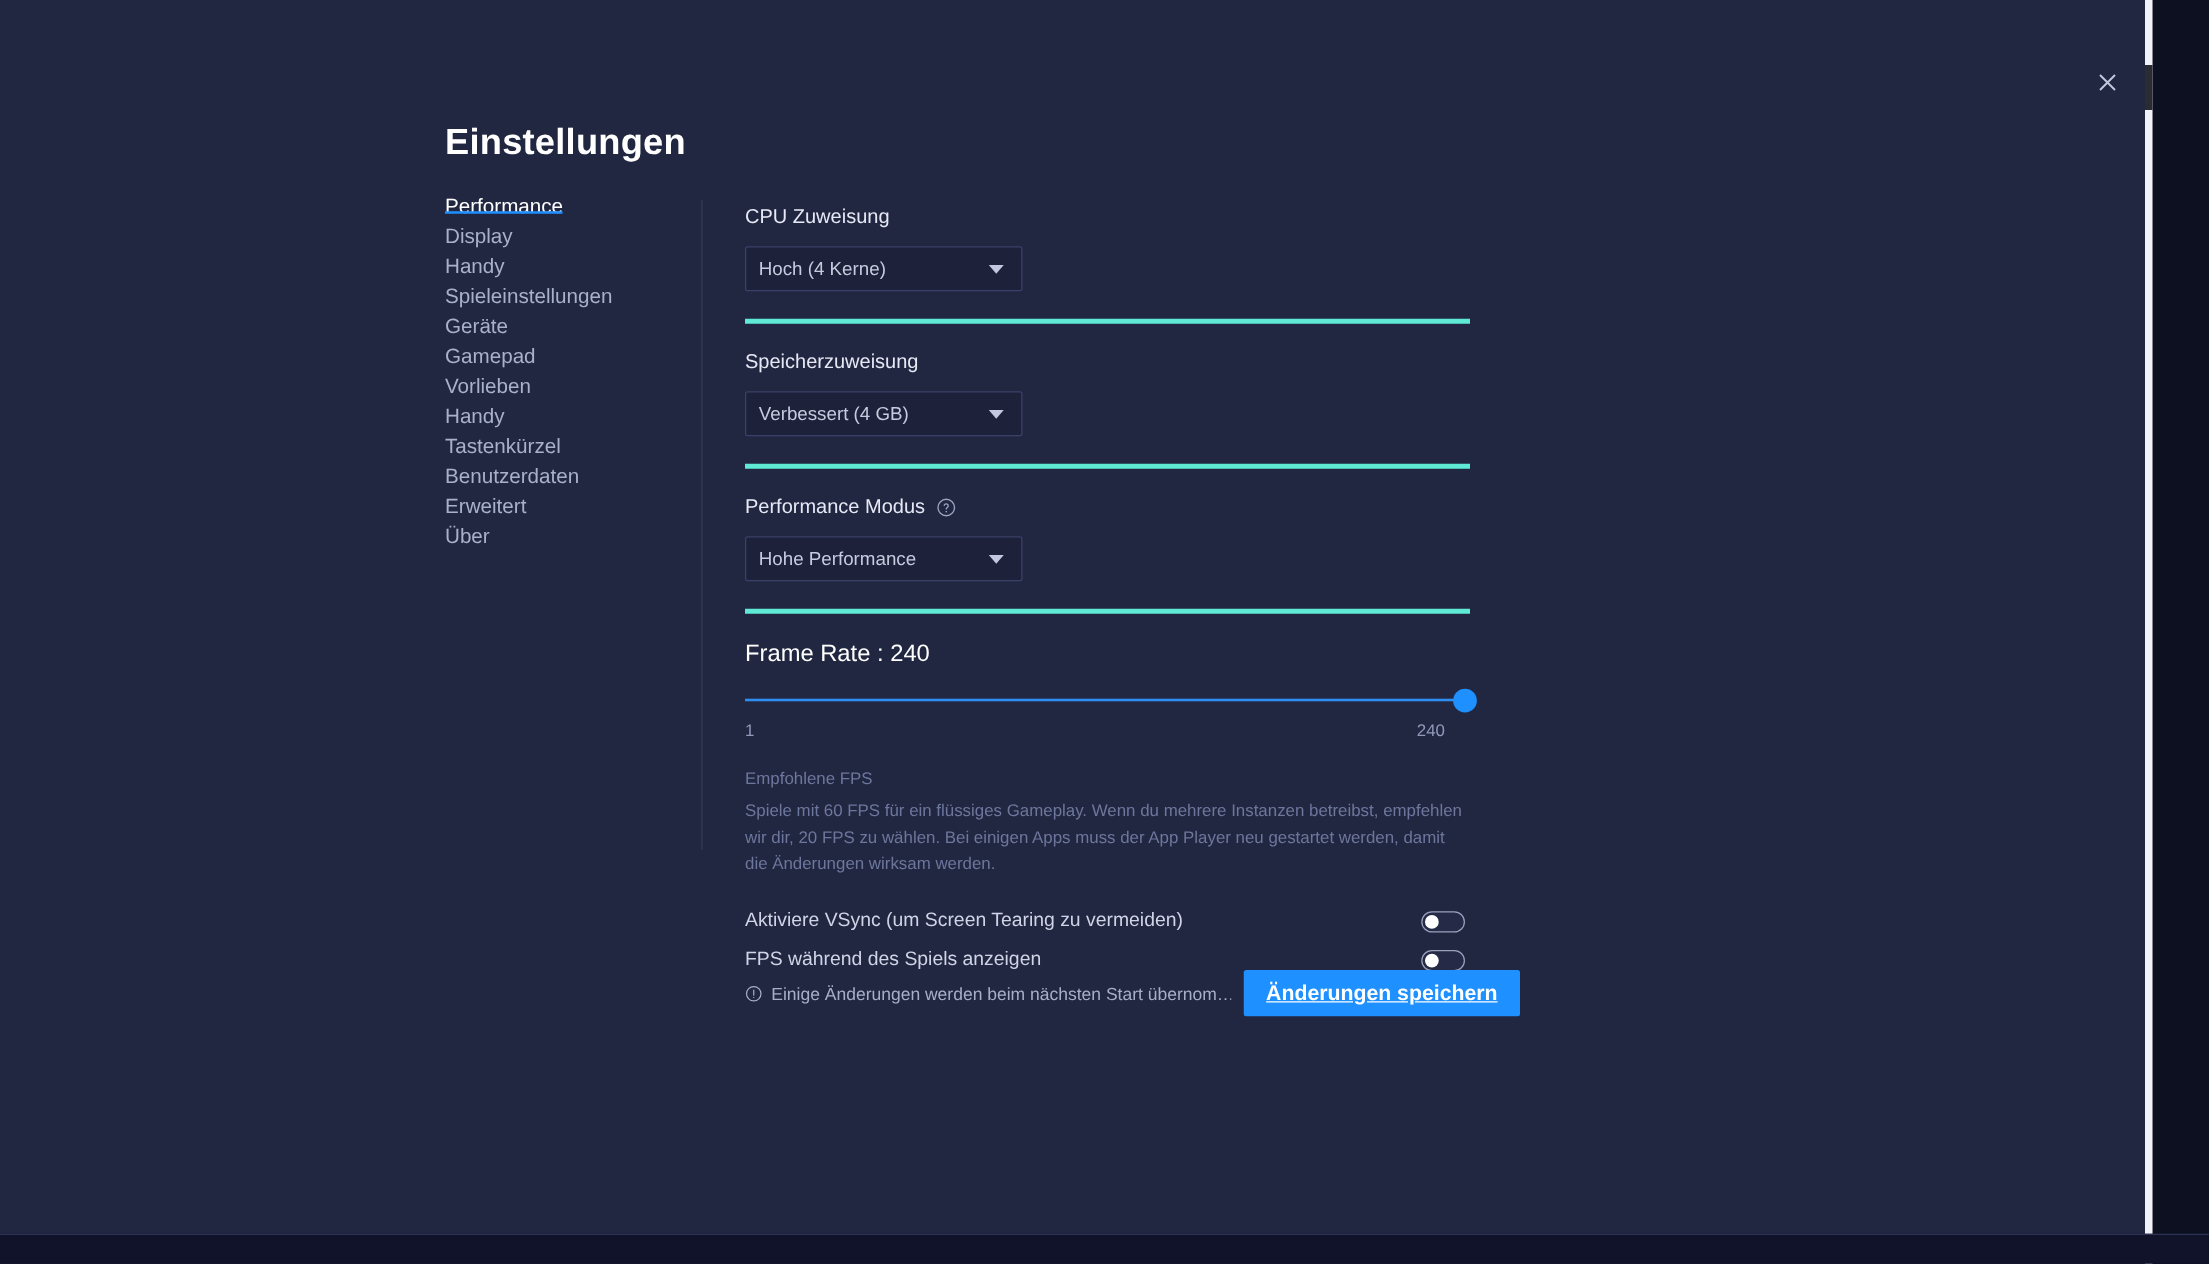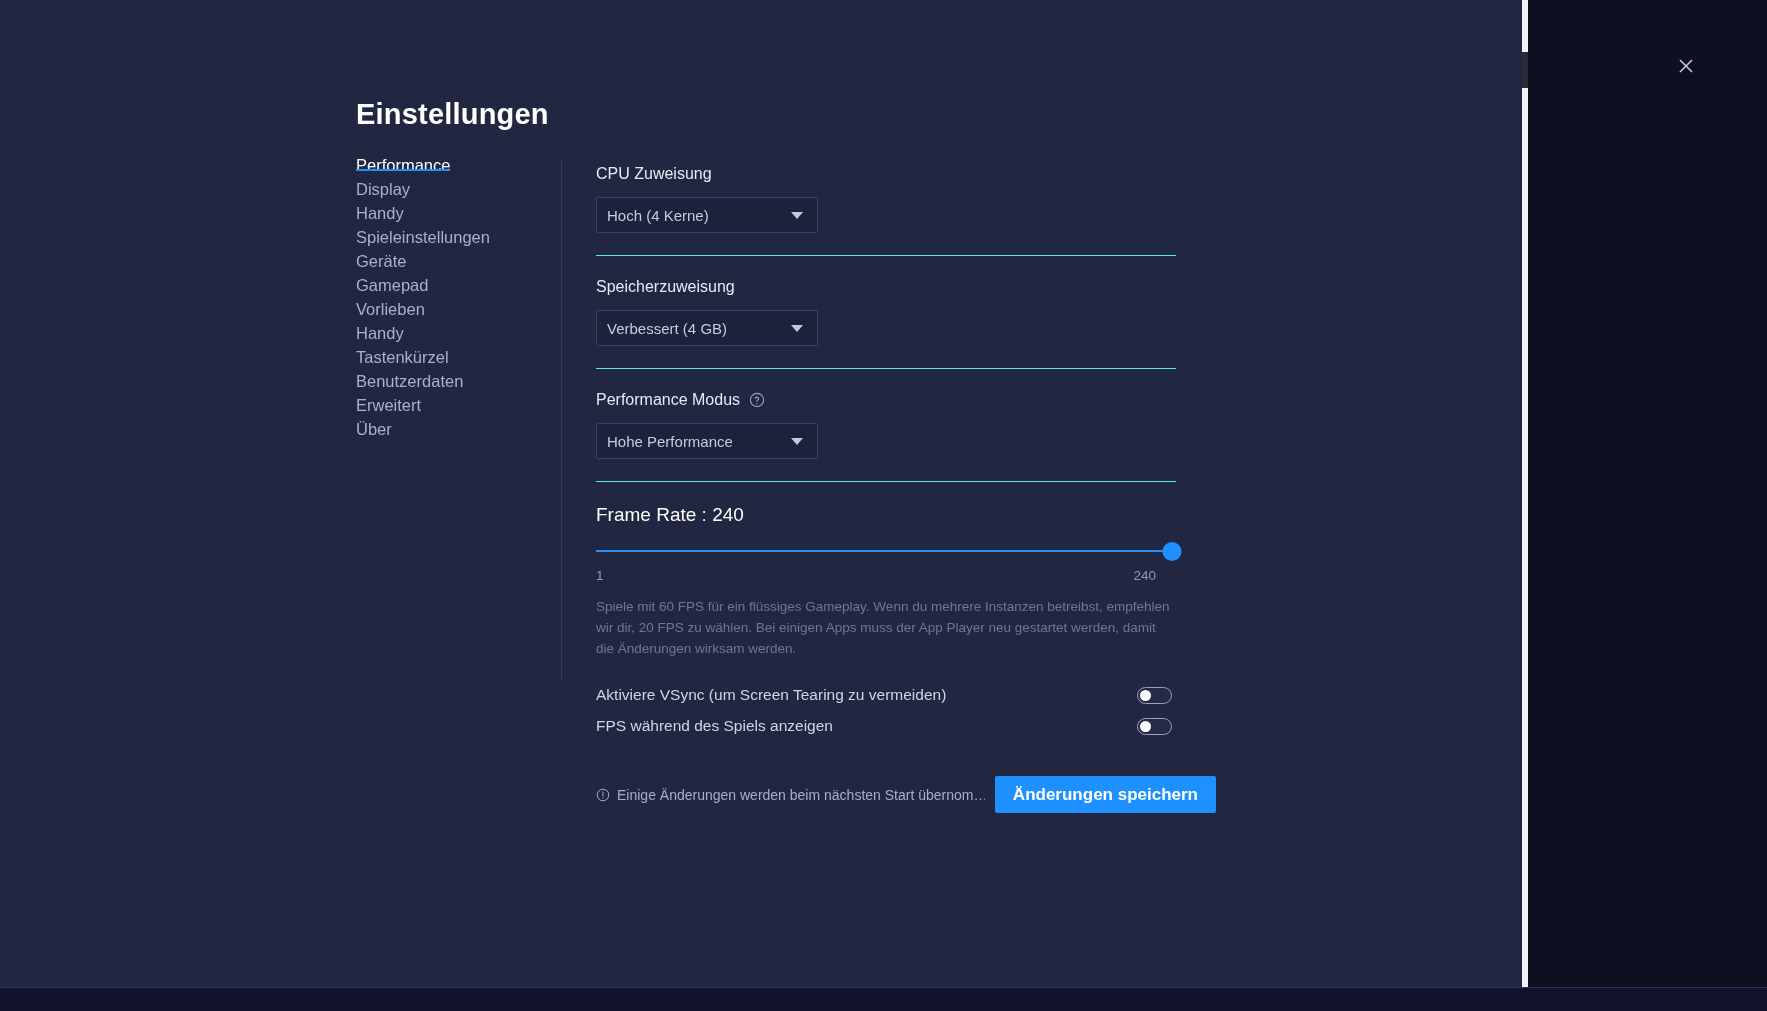--- a/index.html
+++ b/index.html
@@ -12,21 +12,21 @@
     width: 1767px;
     height: 1011px;
     overflow: hidden;
     font-family: "Liberation Sans", "DejaVu Sans", sans-serif;
     -webkit-font-smoothing: antialiased;
   }
 
   
   #app {
     position: relative;
-    width: 1528px;
+    width: 1722px;
     height: 1011px;
     background: #222741;
   }
 
   
   .right-strip {
     position: absolute;
     top: 0;
     right: 0;
     width: 6px;
@@ -130,21 +130,21 @@
   
   .content {
     position: absolute;
     left: 240px;
     top: 0;
     width: 580px;
   }
 
   .section {
     padding-bottom: 22px;
-    border-bottom: 1px solid #5eead4;
+    border-bottom: 4px solid #5eead4;
     margin-bottom: 22px;
   }
   .section.last { border-bottom: none; }
 
   .field-label {
     font-size: 16px;
     color: #e6e9f5;
     margin-bottom: 14px;
     display: flex;
     align-items: center;
@@ -340,20 +340,21 @@
     color: #ffffff;
     border: none;
     border-radius: 2px;
     font-family: inherit;
     font-size: 17px;
     font-weight: bold;
     padding: 0 18px;
     height: 37px;
     cursor: pointer;
     white-space: nowrap;
+    text-decoration: underline;
   }
 </style>
 </head>
 <body>
 
 <div id="app">
 
   <div class="right-strip"></div>
   <div class="right-strip-dark"></div>
 
@@ -429,20 +430,21 @@
           <div class="slider-track"></div>
           <div class="slider-fill" id="sliderFill" style="width: 576px;"></div>
           <div class="slider-thumb" id="sliderThumb" style="left: 576px;"></div>
         </div>
 
         <div class="slider-scale">
           <span class="slider-min">1</span>
           <span class="slider-max">240</span>
         </div>
 
+        <div class="hint-title">Empfohlene FPS</div>
         <div class="hint-body">Spiele mit 60 FPS für ein flüssiges Gameplay. Wenn du mehrere Instanzen betreibst, empfehlen wir dir, 20 FPS zu wählen. Bei einigen Apps muss der App Player neu gestartet werden, damit die Änderungen wirksam werden.</div>
 
         <div class="toggle-rows">
           <div class="toggle-row">
             <span class="toggle-label">Aktiviere VSync (um Screen Tearing zu vermeiden)</span>
             <span class="toggle off">
                 <span class="knob"></span>
               </span>
           </div>
           <div class="toggle-row">

